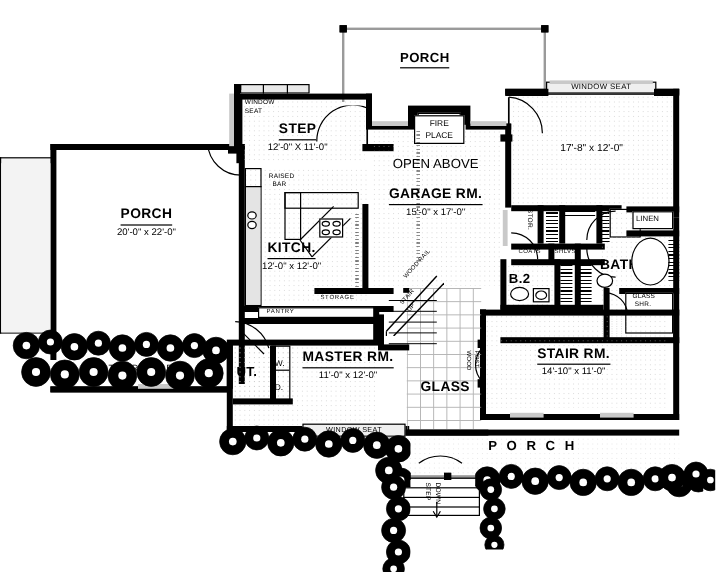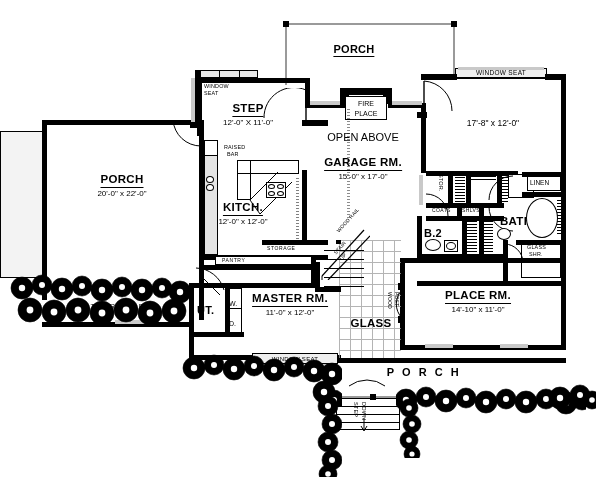--- a/index.html
+++ b/index.html
@@ -251,21 +251,21 @@
   <div class="hatchv" style="left:467px;top:218px;width:10px;height:34px;"></div>
   <div class="hatchv" style="left:483px;top:218px;width:10px;height:34px;"></div>
   <div class="wall wall-v" style="left:479px;top:203px;height:52px;"></div>
   <div class="ov" style="left:497px;top:228px;width:14px;height:12px;"></div>
 
   <div class="room-fill" style="left:404px;top:262px;width:153px;height:78px;"></div>
   <div class="wall wall-h" style="left:400px;top:258px;width:166px;"></div>
   <div class="wall wall-v" style="left:561px;top:258px;height:92px;"></div>
   <div class="wall wall-h" style="left:400px;top:345px;width:166px;"></div>
   <div class="wall wall-v" style="left:400px;top:258px;height:92px;"></div>
-  <div class="lbl rname c" style="left:478px;top:290px;font-size:11.5px;">PLACE RM.</div>
+  <div class="lbl rname c" style="left:478px;top:290px;font-size:11.5px;">STAIR RM.</div>
   <div class="lbl rdim c" style="left:478px;top:306px;font-size:8px;">14'-10" x 11'-0"</div>
   <div class="grey" style="left:425px;top:344px;width:28px;height:4px;"></div>
   <div class="grey" style="left:500px;top:344px;width:28px;height:4px;"></div>
 
   <div class="tilegrid" style="left:339px;top:240px;width:62px;height:118px;"></div>
   <div class="lbl rname c" style="left:371px;top:318px;font-size:11.5px;border-bottom:none;">GLASS</div>
   <div class="door" style="position:absolute;left:345px;top:352px;">
     <svg width="44" height="36" viewBox="0 0 44 36">
         <path d="M4 34 A30 30 0 0 1 40 34" fill="none" stroke="#000" stroke-width="1"></path>
       </svg>
@@ -325,21 +325,21 @@
   </div>
   <div class="door" style="position:absolute;left:171px;top:118px;">
     <svg width="34" height="30" viewBox="0 0 34 30">
         <path d="M2 2 A28 28 0 0 0 30 28" fill="none" stroke="#000" stroke-width="1"></path>
       </svg>
   </div>
 
   <div class="room-fill" style="left:340px;top:360px;width:226px;height:38px;opacity:.35;"></div>
   <div class="greyline" style="left:338px;top:396px;width:228px;height:3px;"></div>
   <div class="wall wall-h" style="left:338px;top:358px;width:228px;"></div>
-  <div class="lbl rname c" style="left:424px;top:367px;font-size:11px;letter-spacing:2.5px;border-bottom:none;">P O R C H</div>
+  <div class="lbl rname c" style="left:444px;top:367px;font-size:11px;letter-spacing:2.5px;border-bottom:none;">P O R C H</div>
   <div class="rect" style="left:370px;top:394px;width:6px;height:6px;background:#000;"></div>
   <div class="rect" style="left:448px;top:394px;width:6px;height:6px;background:#000;"></div>
   <div class="rect" style="left:522px;top:394px;width:6px;height:6px;background:#000;"></div>
   <div class="rect" style="left:336px;top:394px;width:6px;height:6px;background:#000;"></div>
 
   <div class="outline" style="left:336px;top:398px;width:64px;height:32px;"></div>
   <div class="thinline" style="left:336px;top:406px;width:64px;height:1px;"></div>
   <div class="thinline" style="left:336px;top:414px;width:64px;height:1px;"></div>
   <div class="thinline" style="left:336px;top:422px;width:64px;height:1px;"></div>
   <div class="lbl vert tiny6" style="left:358px;top:402px;transform:rotate(90deg);font-size:5.5px;">STEP</div>

